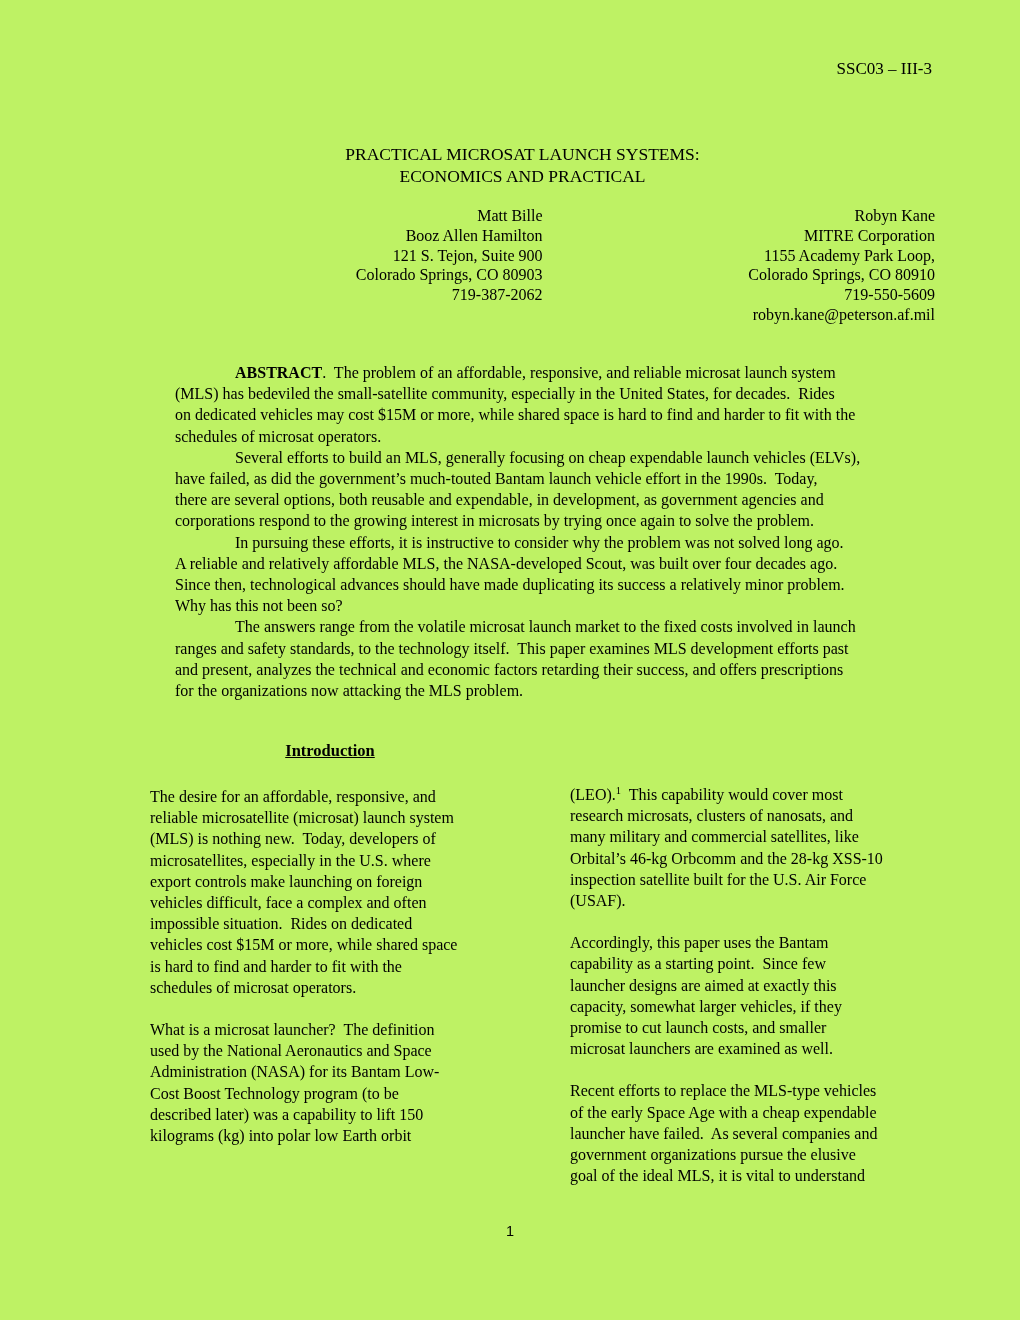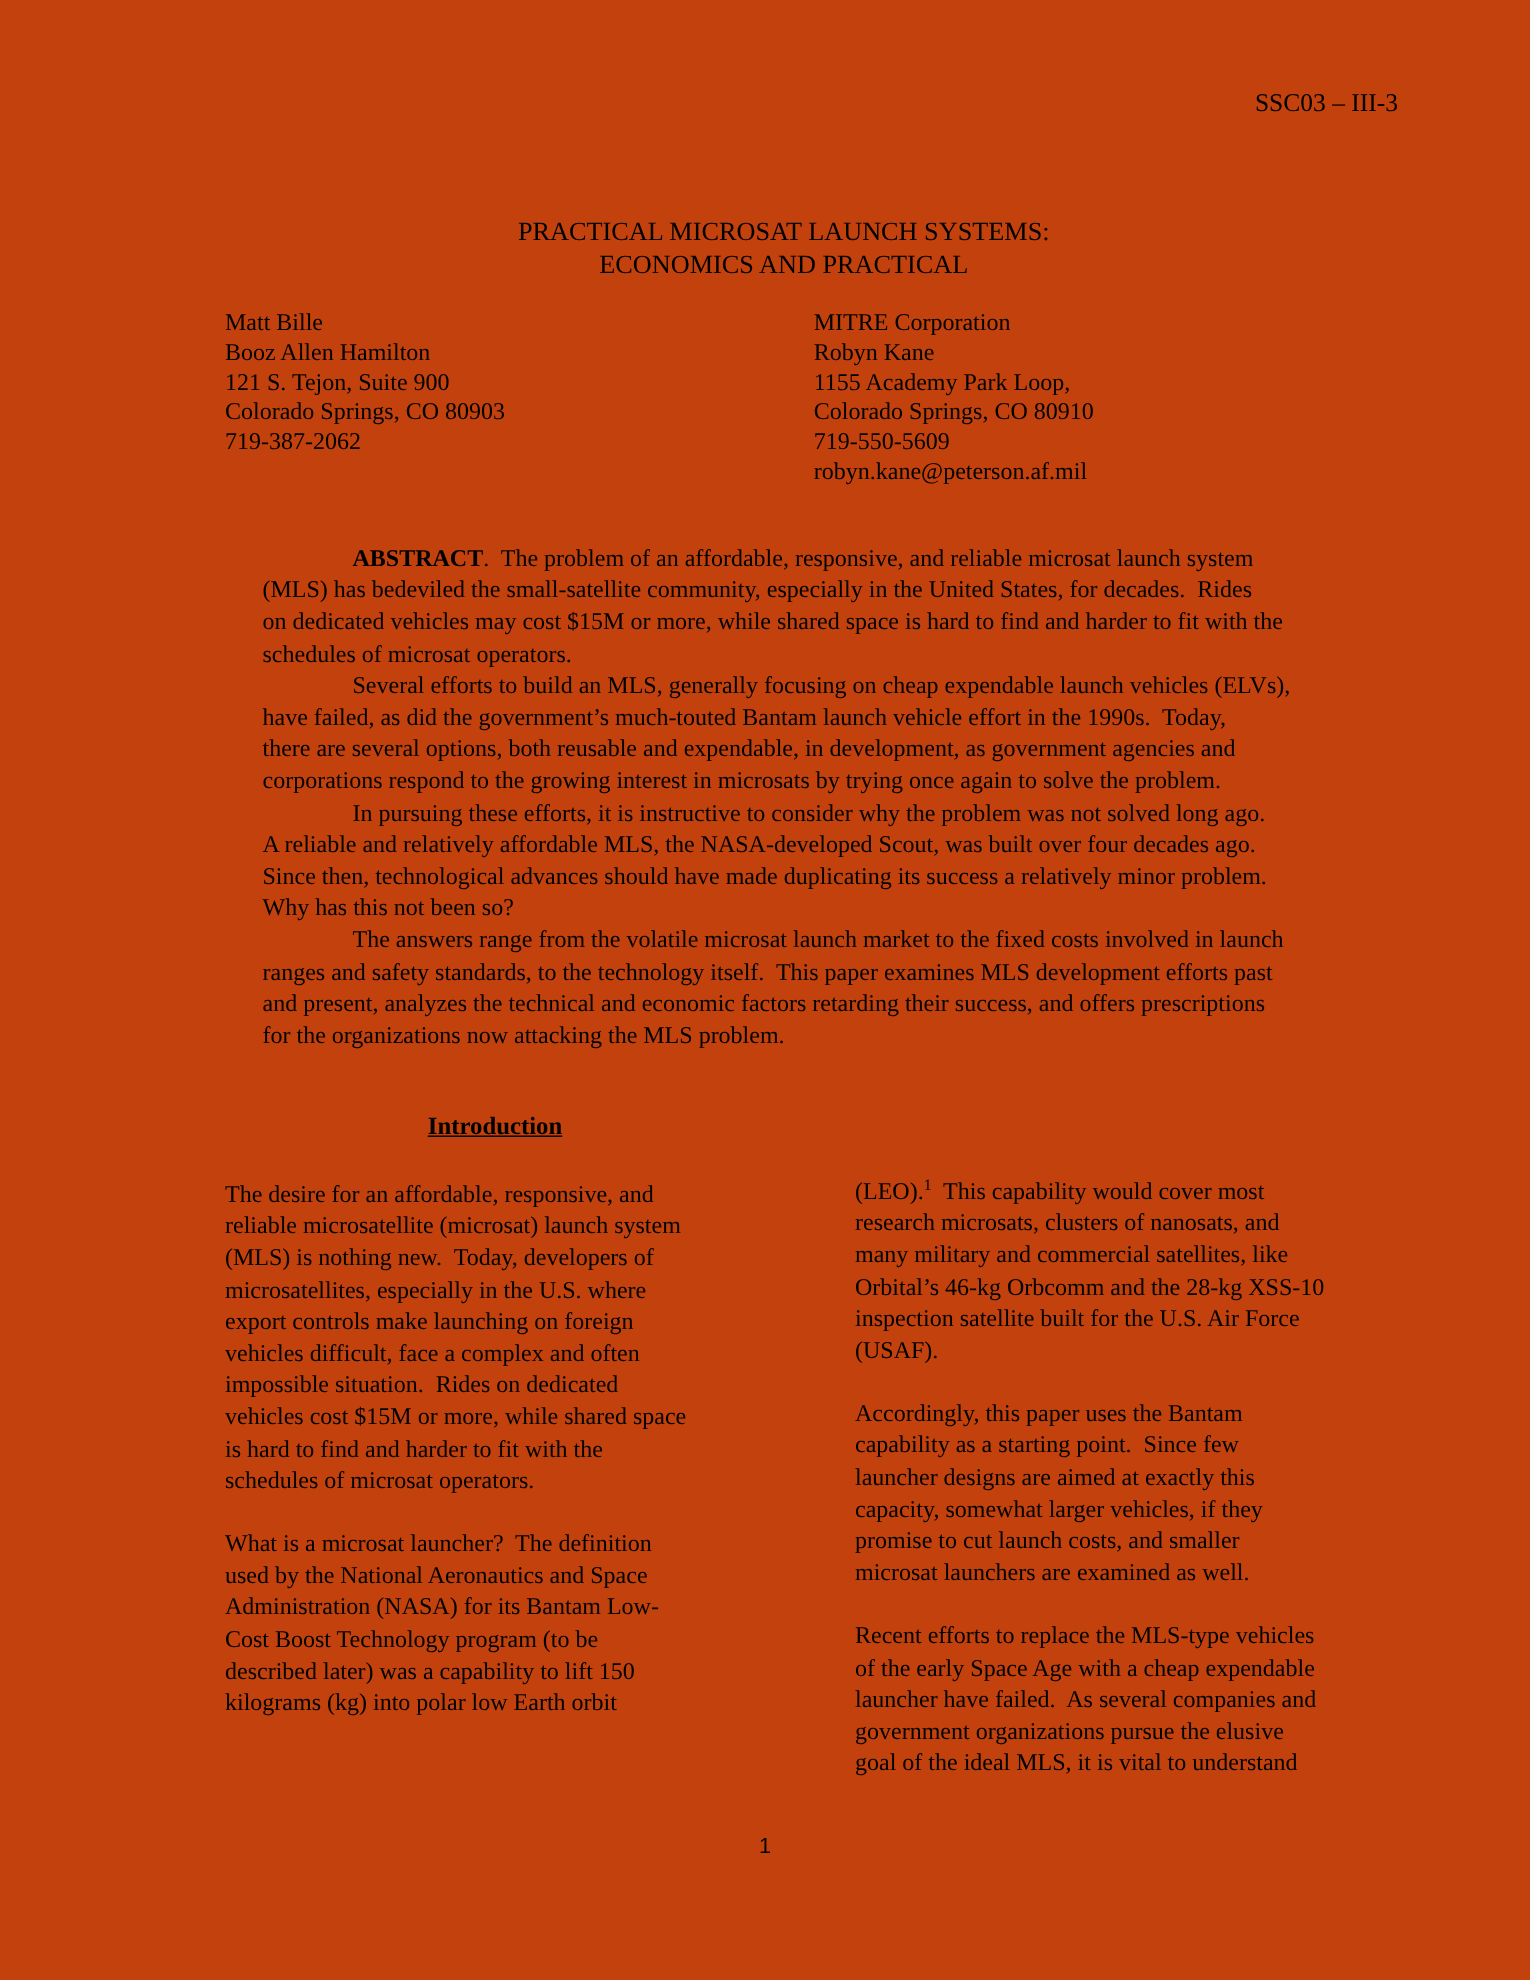--- a/index.html
+++ b/index.html
@@ -4,39 +4,39 @@
 <style>
   * { margin: 0; padding: 0; box-sizing: border-box; }
   html, body { background: #ffffff; }
   body {
     width: 1020px; height: 1320px;
     position: relative;
     font-family: "Liberation Serif", serif;
     color: #000;
     overflow: hidden;
   }
-  .page { position: relative; width: 1020px; height: 1320px; background: #c2410c; }
+  .page { position: relative; width: 1020px; height: 1320px; background: #bef264; }
 
   .doc-id {
     position: absolute; top: 58px; right: 88px;
     font-size: 17px; line-height: 22px;
   }
 
   .title-block {
     position: absolute; top: 143px; left: 130px; width: 785px;
     text-align: center; font-weight: normal;
     font-size: 17.5px; line-height: 22px;
   }
 
   .authors-row {
     position: absolute; top: 206px; left: 150px; width: 785px;
     display: flex;
   }
   .author-block {
-    flex: 1 1 0; text-align: left;
+    flex: 1 1 0; text-align: right;
     font-size: 16px; line-height: 19.8px;
   }
 
   .abstract {
     position: absolute; top: 362px; left: 150px; width: 800px;
     font-size: 16px; line-height: 21.2px; margin-left: 25px;
   }
   .abstract p { white-space: pre; text-indent: 60px; }
   .abstract .abstract-label { font-weight: bold; }
 
@@ -79,22 +79,22 @@
 
   <div class="authors-row">
     <div class="author-block">
       <div>Matt Bille</div>
       <div>Booz Allen Hamilton</div>
       <div>121 S. Tejon, Suite 900</div>
       <div>Colorado Springs, CO 80903</div>
       <div>719-387-2062</div>
     </div>
     <div class="author-block">
+      <div>Robyn Kane</div>
       <div>MITRE Corporation</div>
-      <div>Robyn Kane</div>
       <div>1155 Academy Park Loop,</div>
       <div>Colorado Springs, CO 80910</div>
       <div>719-550-5609</div>
       <div>robyn.kane@peterson.af.mil</div>
     </div>
   </div>
 
   <div class="abstract">
     <p><span class="abstract-label">ABSTRACT</span><span>.  The problem of an affordable, responsive, and reliable microsat launch system
 (MLS) has bedeviled the small-satellite community, especially in the United States, for decades.  Rides

